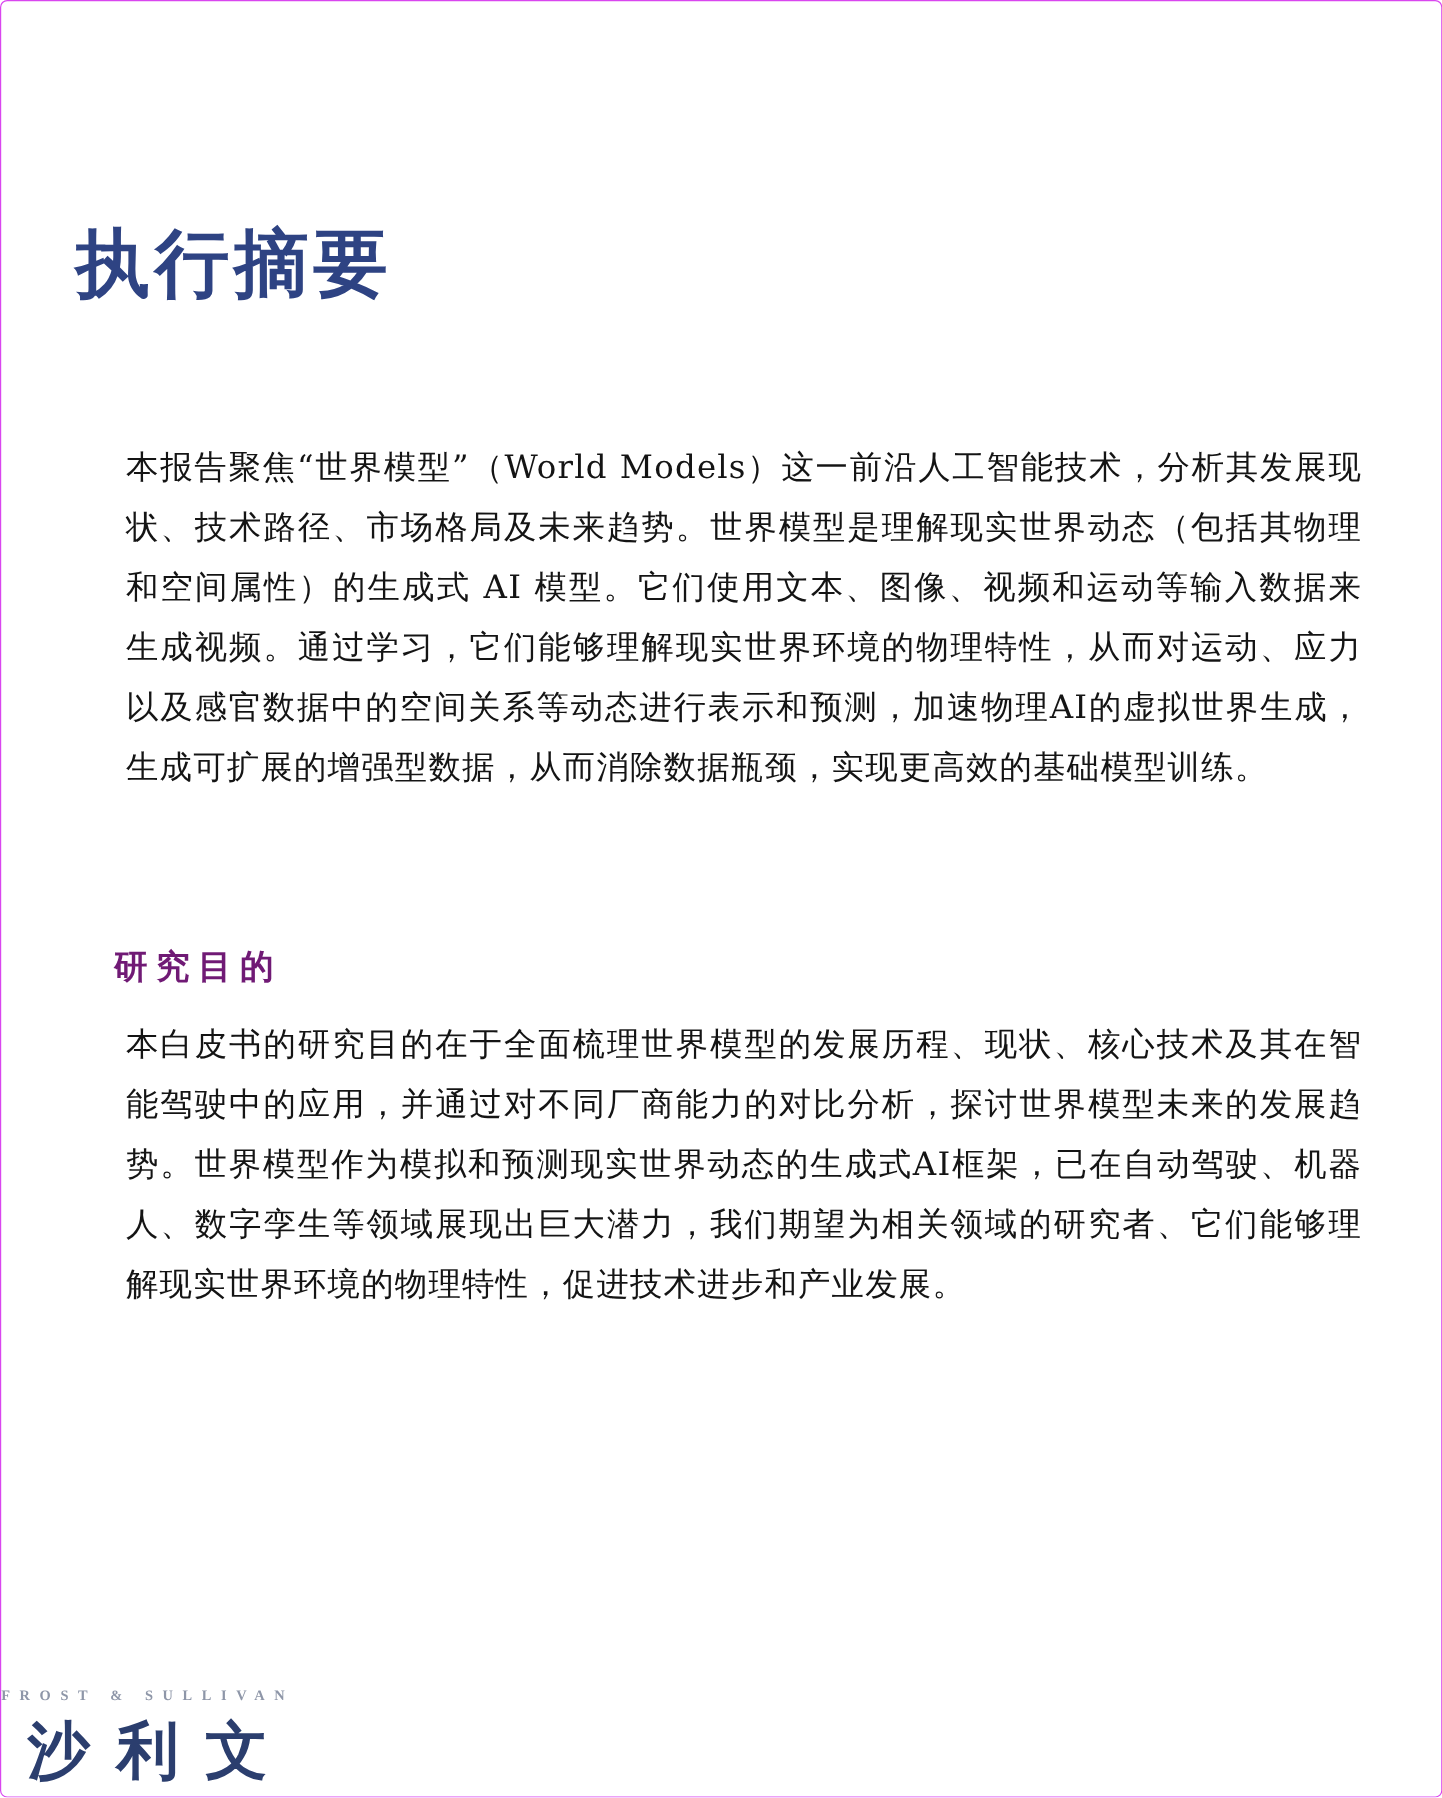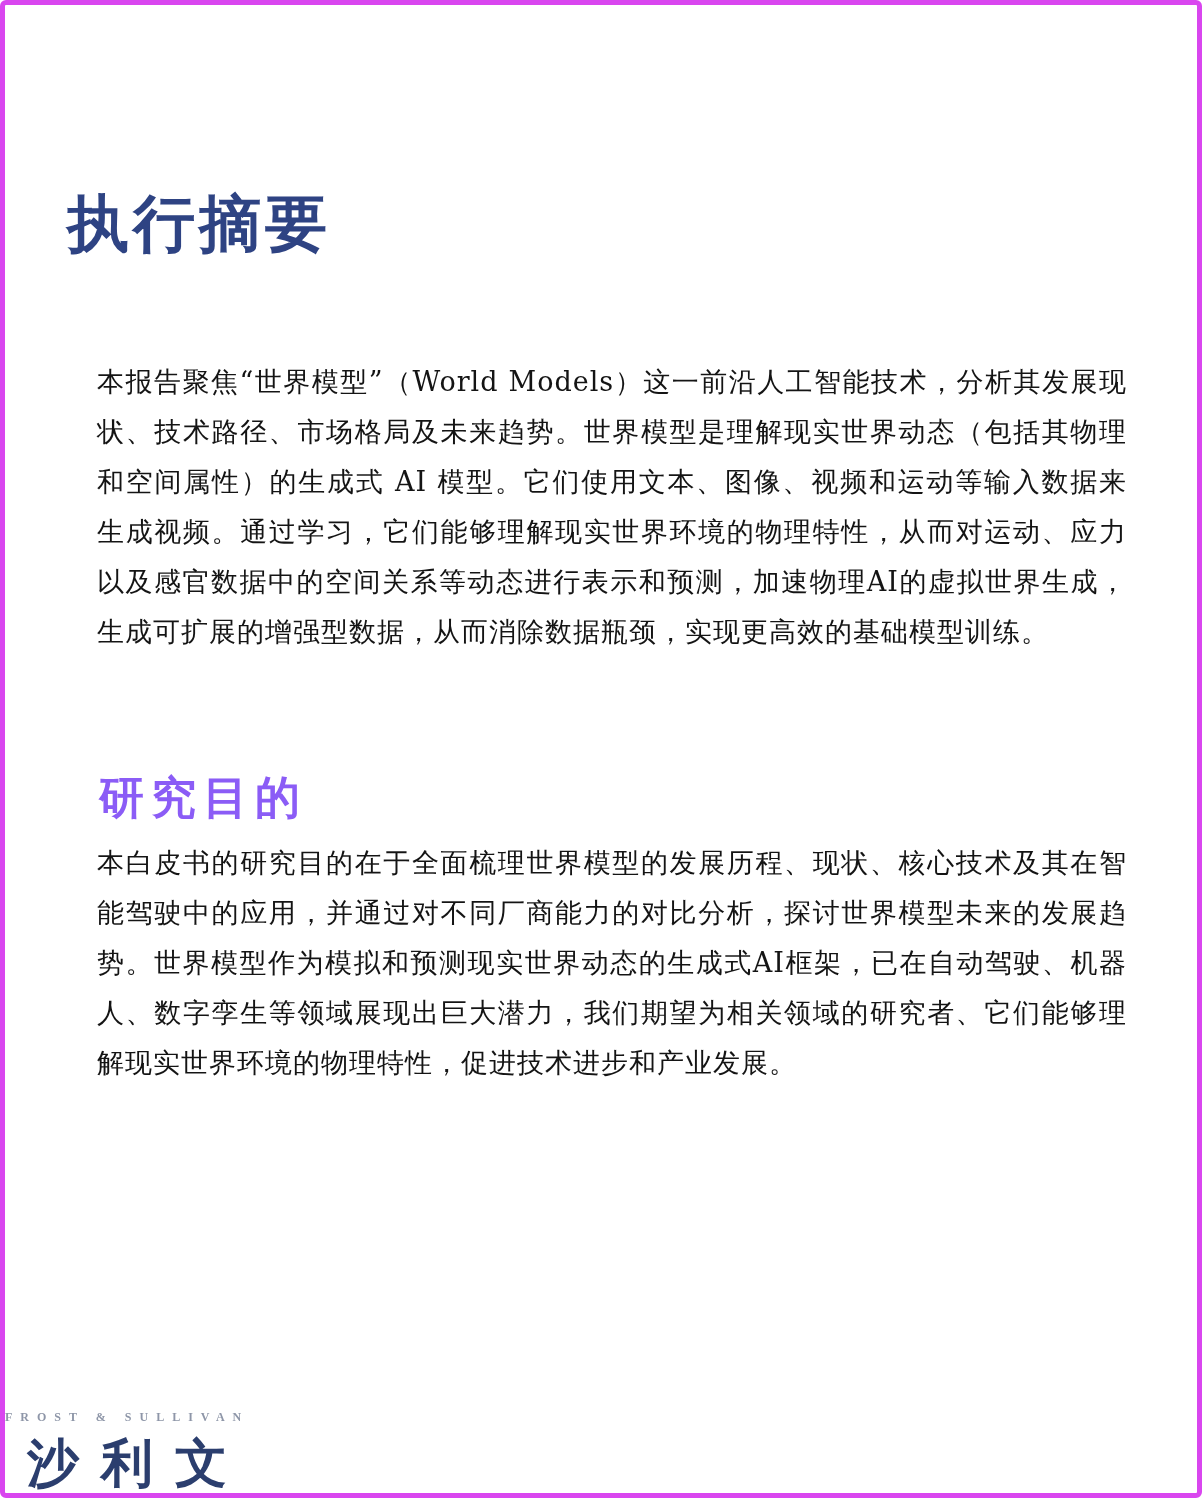--- a/index.html
+++ b/index.html
@@ -6,59 +6,59 @@
     margin: 0;
     padding: 0;
     background: #ffffff;
   }
   .page {
     position: relative;
     width: 1202px;
     height: 1498px;
     background: #ffffff;
     box-sizing: border-box;
-    border: 5px solid #d946ef;
+    border: 1px solid #d946ef;
     border-radius: 6px;
     overflow: hidden;
     font-family: "DejaVu Serif", "Liberation Serif", serif;
   }
   .doc-title {
     position: absolute;
     left: 62px;
     top: 138px;
     font-size: 62px;
     line-height: 78px;
     font-weight: 700;
     letter-spacing: 4px;
     color: #2e4383;
     font-family: "DejaVu Serif", "Liberation Serif", serif;
   }
   .body-para {
     position: absolute;
     left: 92px;
     width: 1030px;
-    margin: 0;
+    margin: 12px;
     font-size: 27px;
     line-height: 50px;
     color: #141414;
     text-align: justify;
     text-justify: inter-ideograph;
     letter-spacing: 1px;
     font-family: "DejaVu Serif", "Liberation Serif", serif;
   }
   .para-1 { top: 352px; }
   .para-2 { top: 833px; }
   .section-heading {
     position: absolute;
     left: 94px;
-    top: 726px;
-    font-size: 45px;
+    top: 763px;
+    font-size: 28px;
     font-weight: 700;
     letter-spacing: 7px;
-    color: #8b5cf6;
+    color: #701a75;
     font-family: "DejaVu Serif", "Liberation Serif", serif;
   }
   .footer-logo {
     position: absolute;
     left: 0;
     right: 0;
     top: 1405px;
     text-align: left;
   }
   .logo-top {

